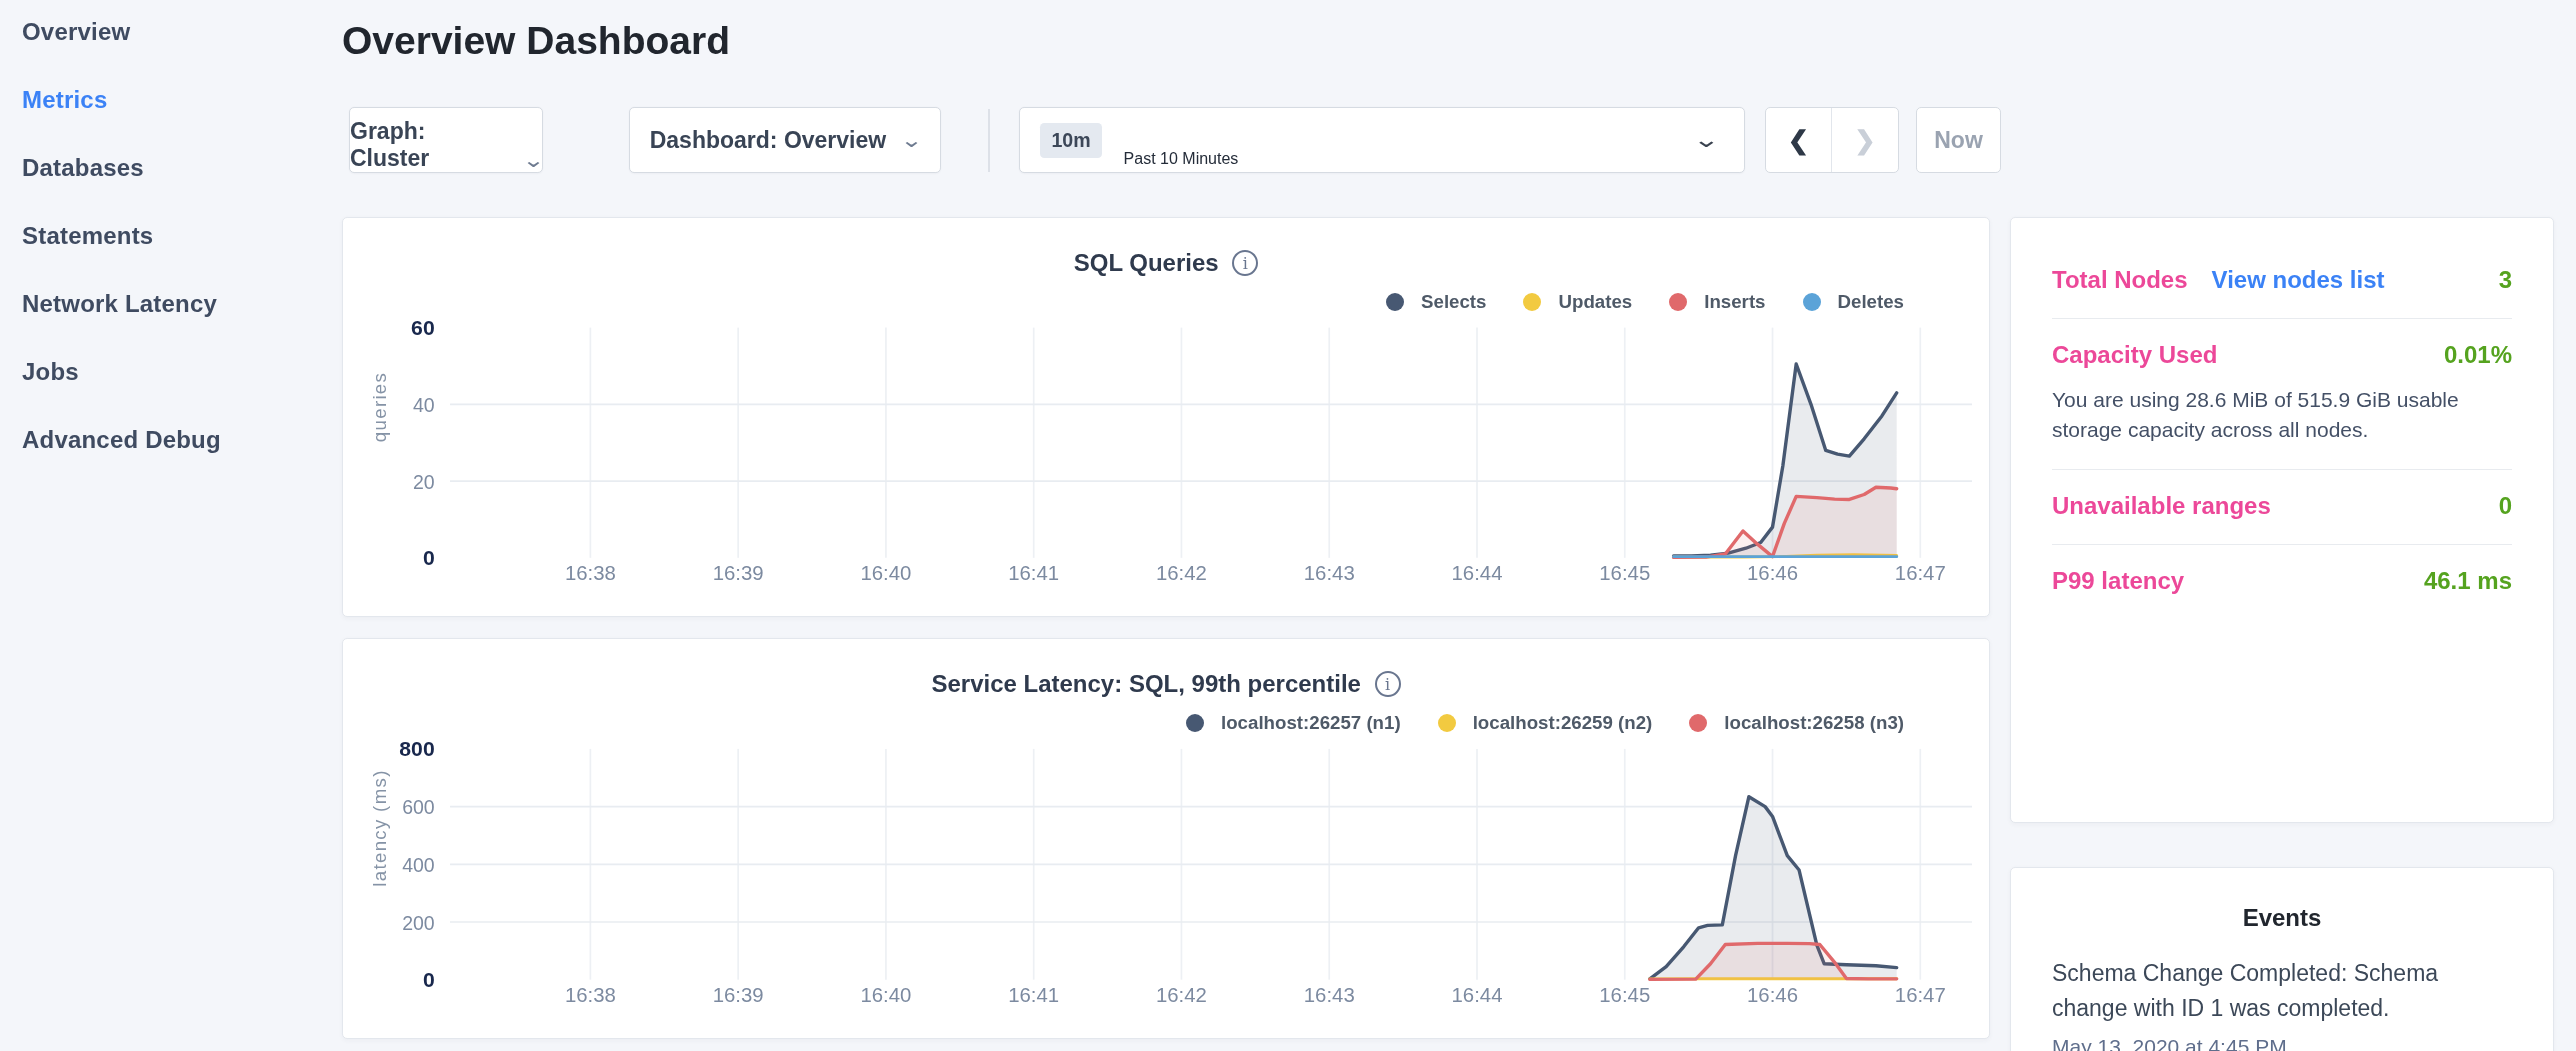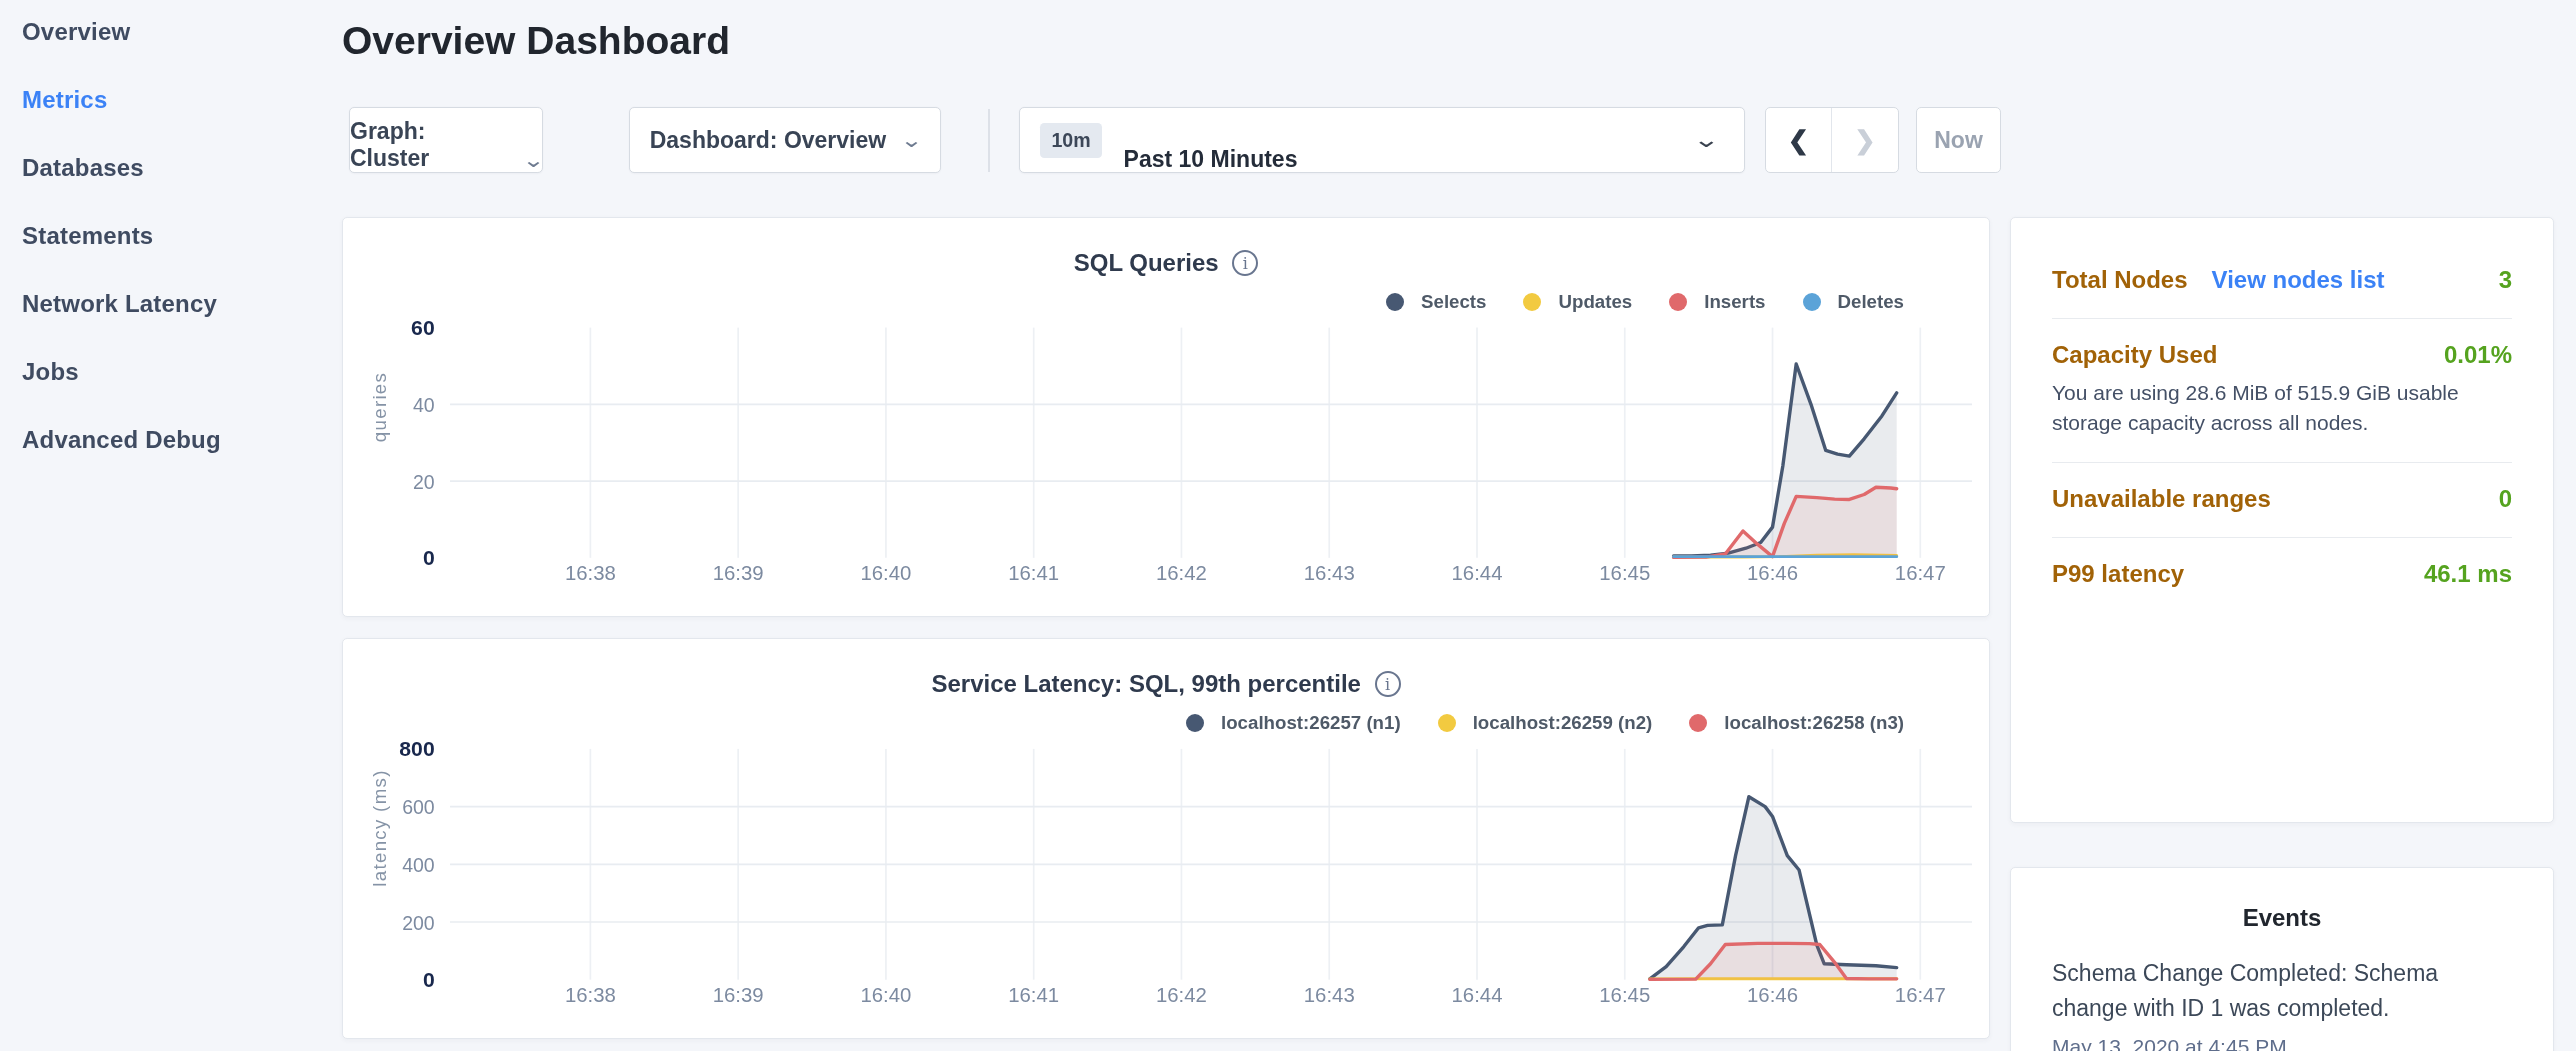--- a/index.html
+++ b/index.html
@@ -33,21 +33,21 @@
   .controls-divider { position:absolute; left:646px; top:1.7px; width:1.7px; height:63px; background:#dde1e8; }
   .time-picker {
     position:absolute; left:677px; top:0; width:726px; height:66px; background:#fff;
     border:0.9px solid #d6dbe2; border-radius:5.1px; display:flex; align-items:center; cursor:pointer;
     box-shadow:0 0.9px 1.7px rgba(40,50,70,.04);
   }
   .time-badge {
     margin-left:20.4px; background:#e4e9f0; border-radius:4.3px; padding:6px 11px;
     font-size:19.6px; font-weight:700; color:#3c4758;
   }
-  .time-label { margin-left:22px; font-size:23px; font-weight:700; color:#242c39;margin-top:38px; }
+  .time-label { margin-left:22px; font-size:16px; font-weight:400; color:#242c39;margin-top:38px; }
   .time-chev { margin-left:auto; margin-right:29px; font-size:22px; color:#39424f; transform:scaleX(1.5); font-weight:400; }
   .stepper {
     position:absolute; left:1423px; top:0; width:134px; height:66px; background:#fff;
     border:0.9px solid #d6dbe2; border-radius:5.1px; display:flex;
   }
   .step-btn { width:50%; display:flex; align-items:center; justify-content:center; font-size:25.5px; cursor:pointer; }
   .step-prev { border-right:0.9px solid #e2e6ec; color:#2e3947; font-weight:700; }
   .step-next { color:#c9cfd8; font-weight:700; }
   .now-btn {
     position:absolute; left:1574px; top:0; width:85px; height:66px; background:#fff;
@@ -82,24 +82,24 @@
   svg text { font-family:"Liberation Sans", sans-serif; }
   
   .right-rail { position:absolute; left:2010px; top:0; width:544px; height:1051px; }
   .summary-card { left:0; top:217px; width:544px; height:606px; }
   .events-card { left:0; top:867px; width:544px; height:340px; }
   .rail-title { text-align:center; font-size:24px; font-weight:700; color:#21262e; padding-top:36px; }
   .summary-rows { padding:25.5px 41px 0 41px; }
   .sum-row { padding:22px 0 24px 0; border-top:1.7px solid #e8ebef; }
   .sum-row:first-child { border-top:none; }
   .sum-head { display:flex; align-items:baseline; }
-  .sum-label { font-size:24px; font-weight:700; color:#a16207; }
+  .sum-label { font-size:24px; font-weight:700; color:#ec4899; }
   .sum-link { font-size:24px; font-weight:700; color:#3b82f6; margin-left:24px; cursor:pointer; }
   .sum-value { margin-left:auto; font-size:24px; font-weight:700; color:#55a31f; }
-  .sum-desc { margin-top:9px; font-size:21px; color:#445066; line-height:1.45; }
+  .sum-desc { margin-top:16px; font-size:21px; color:#445066; line-height:1.45; }
   .event-item { padding:24px 41px 0 41px; }
   .event-text { font-size:23px; color:#3c4858; line-height:1.5; }
   .event-time { margin-top:10.2px; font-size:21px; color:#5f6e8c; }
 </style>
 </head>
 <body>
 
 <nav class="sidebar">
   <div class="nav-item">Overview</div>
   <div class="nav-item active">Metrics</div>

